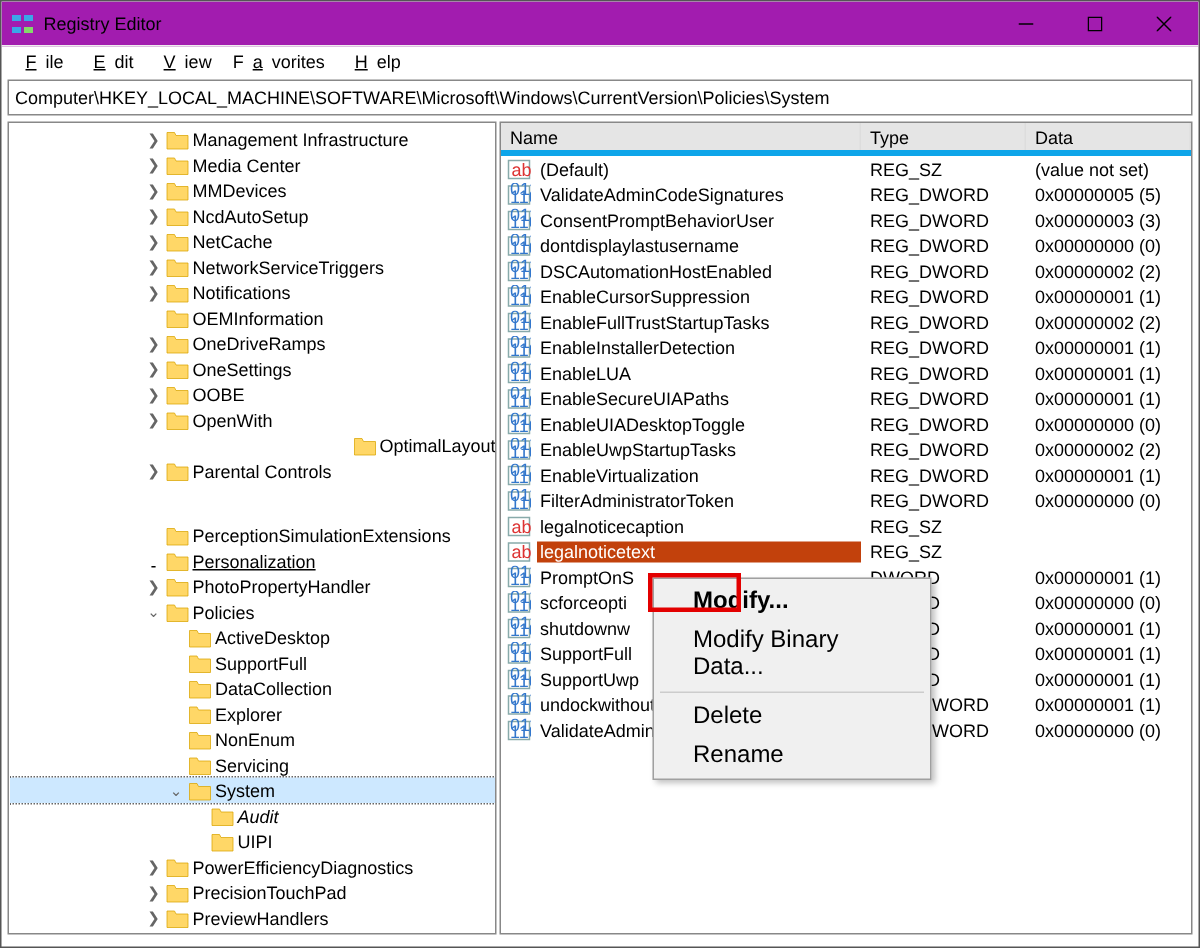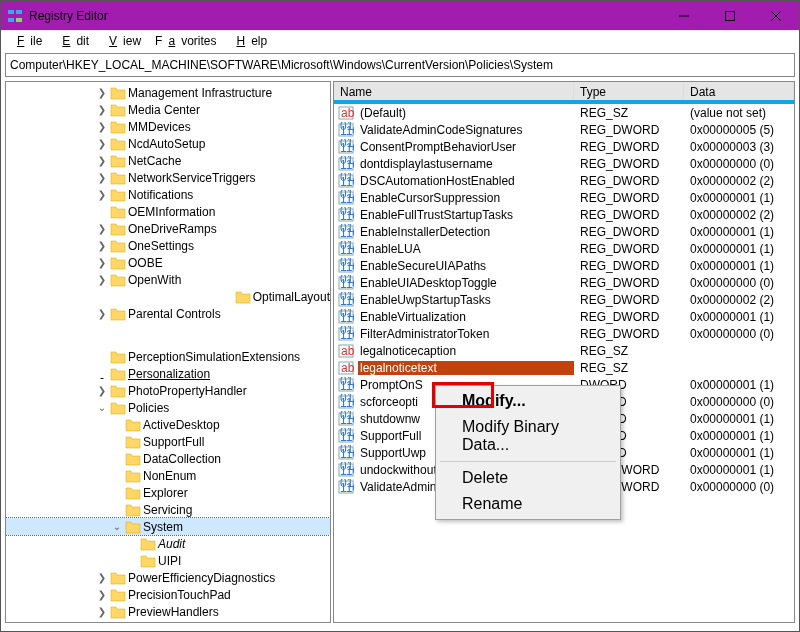--- a/index.html
+++ b/index.html
@@ -229,28 +229,28 @@
           <svg class="fold" viewBox="0 0 16 14">
             <path class="folder-svg" d="M1 2h5l1 2h8v9H1z"></path>
           </svg>
           <span>DataCollection</span>
         </div>
         <div class="tnode" style="padding-left: 105px;">
           <span class="exp">&nbsp;</span>
           <svg class="fold" viewBox="0 0 16 14">
             <path class="folder-svg" d="M1 2h5l1 2h8v9H1z"></path>
           </svg>
+          <span>Explorer</span>
+        </div>
+        <div class="tnode" style="padding-left: 105px;">
+          <span class="exp">&nbsp;</span>
+          <svg class="fold" viewBox="0 0 16 14">
+            <path class="folder-svg" d="M1 2h5l1 2h8v9H1z"></path>
+          </svg>
           <span>NonEnum</span>
-        </div>
-        <div class="tnode" style="padding-left: 105px;">
-          <span class="exp">&nbsp;</span>
-          <svg class="fold" viewBox="0 0 16 14">
-            <path class="folder-svg" d="M1 2h5l1 2h8v9H1z"></path>
-          </svg>
-          <span>Explorer</span>
         </div>
         <div class="tnode" style="padding-left: 105px;">
           <span class="exp">&nbsp;</span>
           <svg class="fold" viewBox="0 0 16 14">
             <path class="folder-svg" d="M1 2h5l1 2h8v9H1z"></path>
           </svg>
           <span>Servicing</span>
         </div>
         <div class="tnode" style="padding-left: 105px; background: rgb(205, 232, 255); outline: rgb(102, 102, 102) dotted 1px;">
           <span class="exp">⌄</span>

